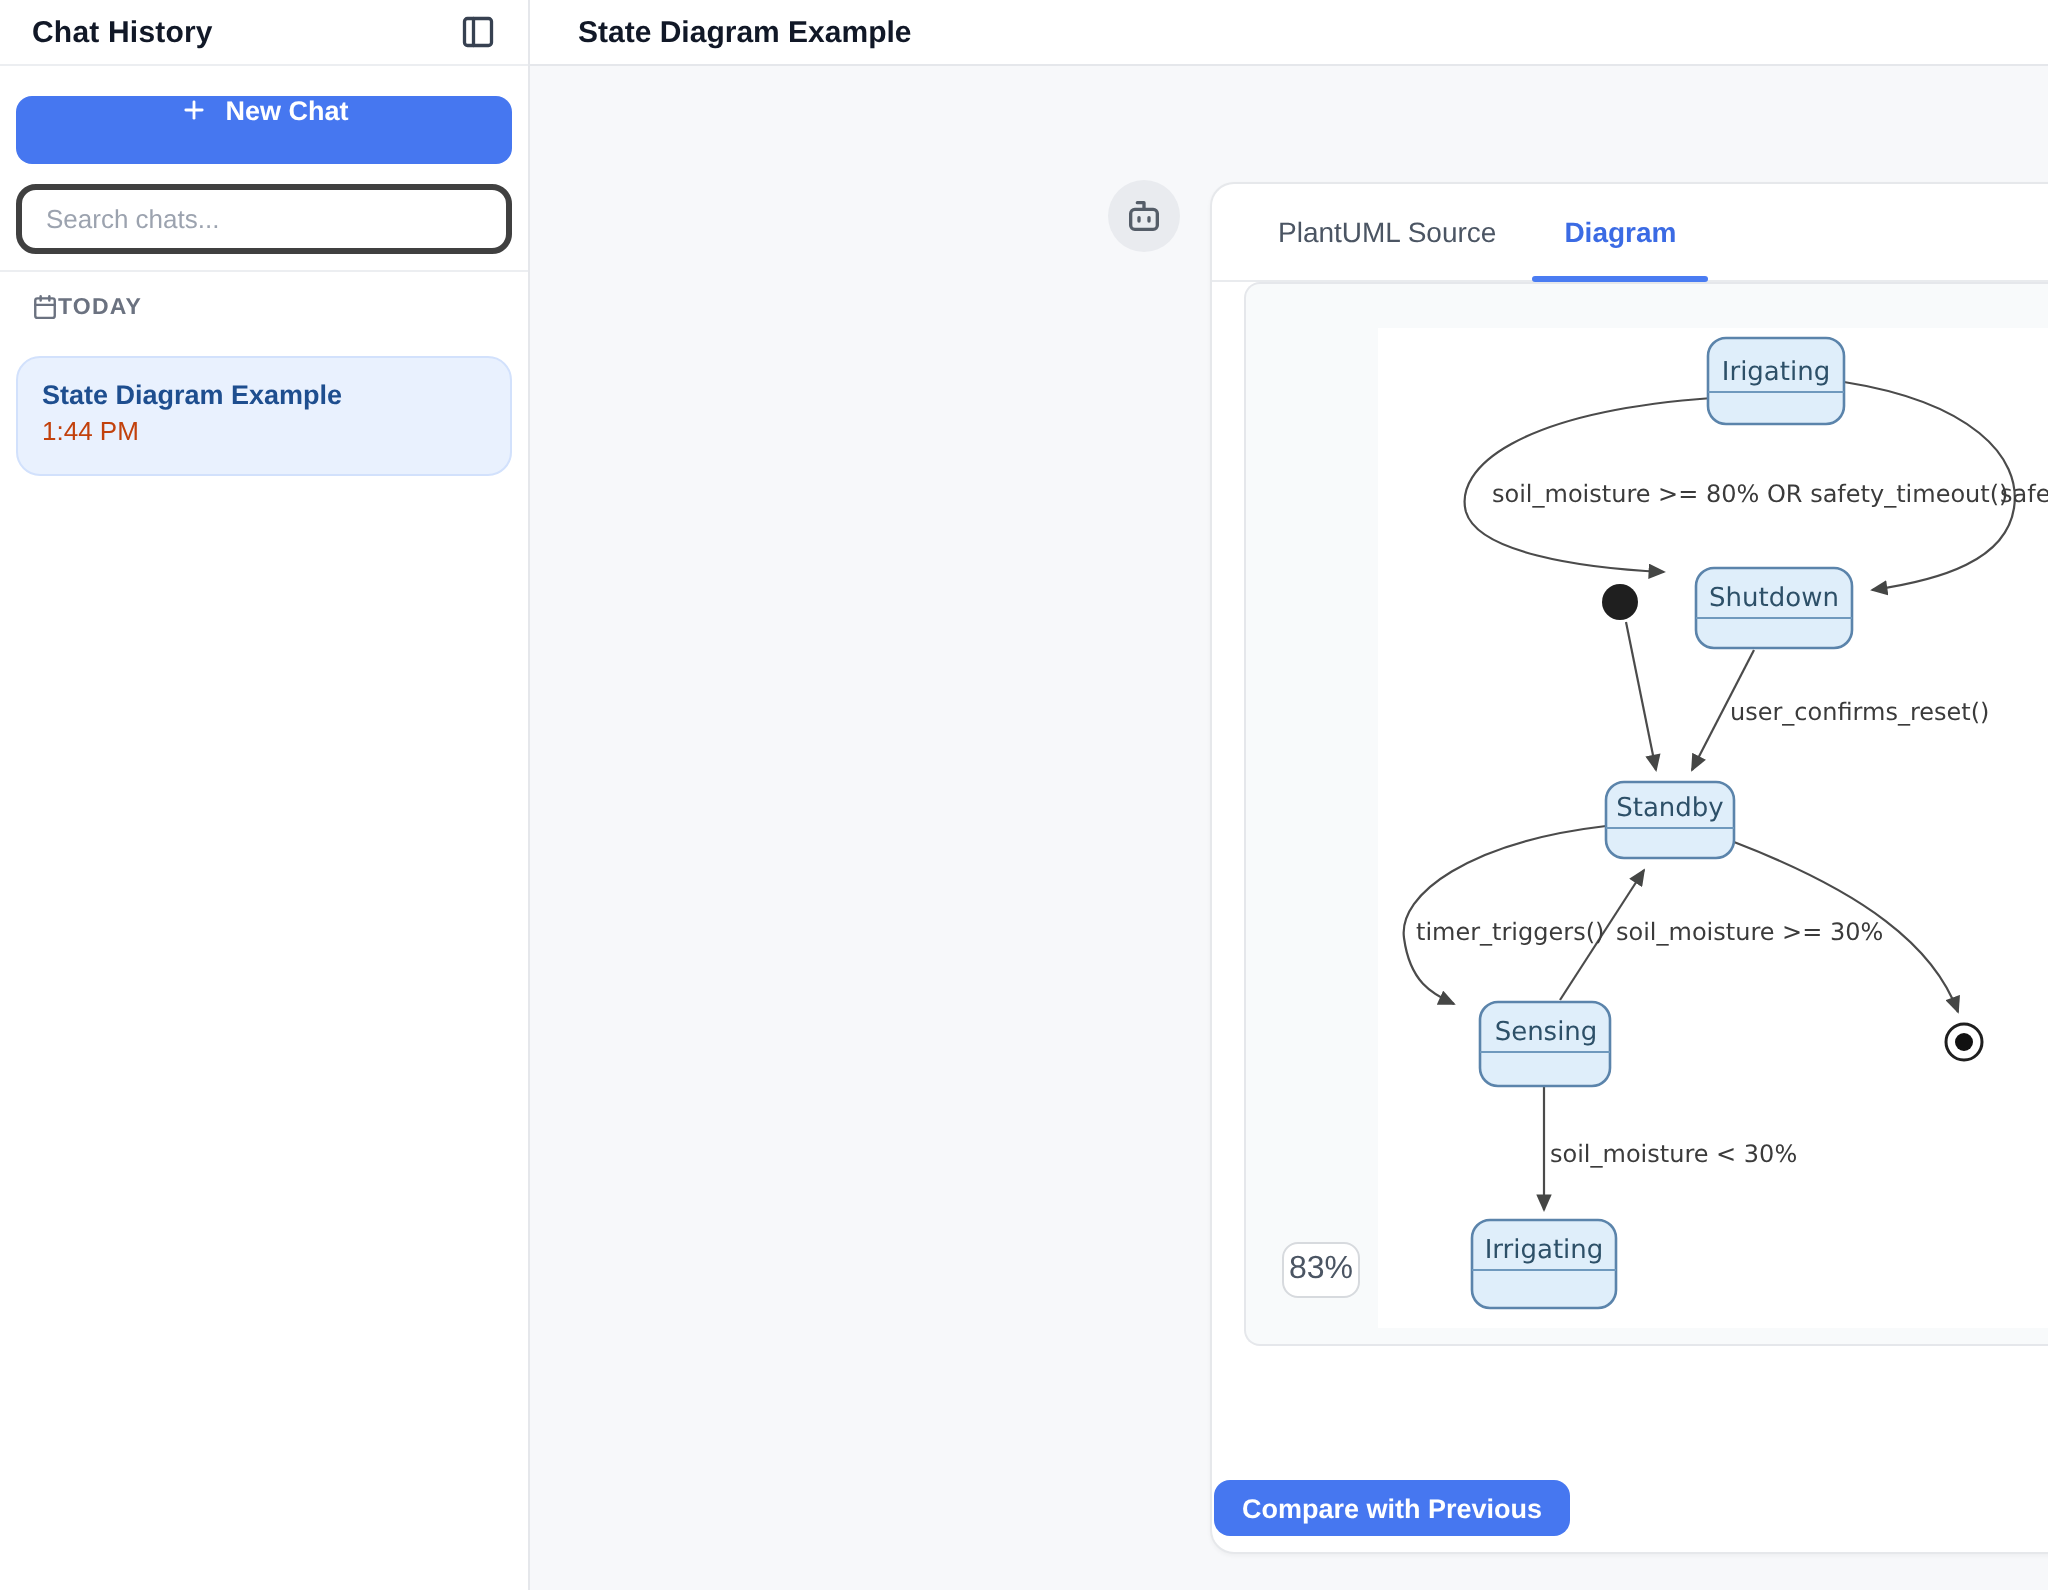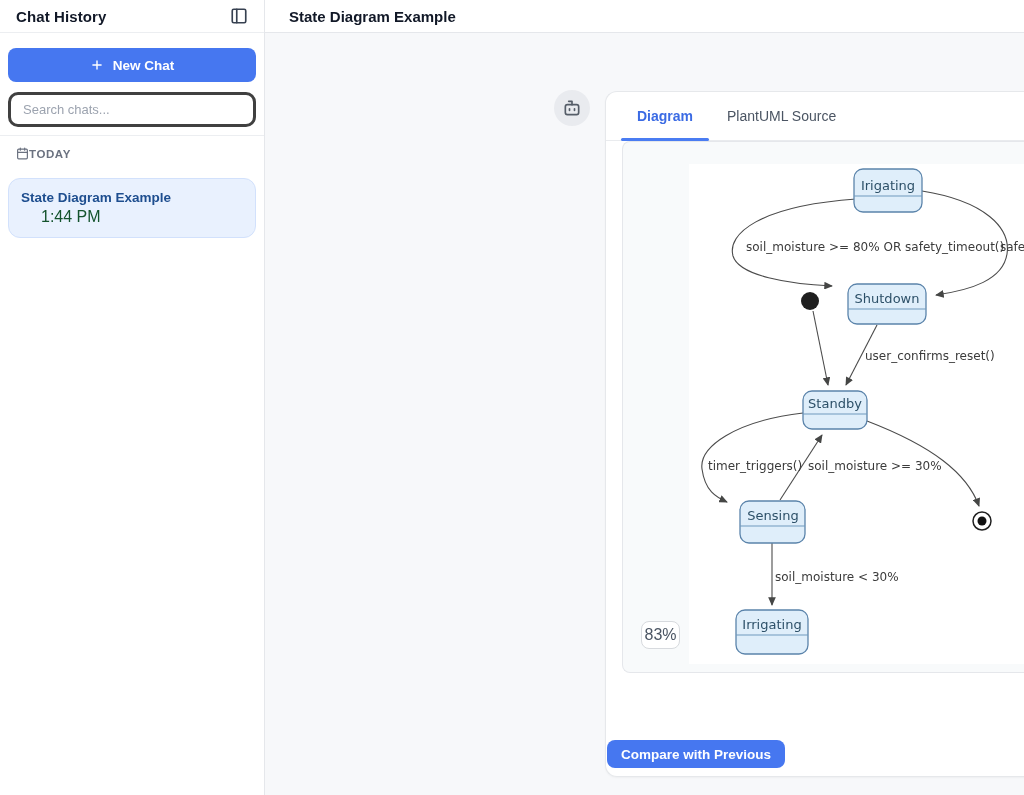--- a/index.html
+++ b/index.html
@@ -10,37 +10,37 @@
   
   .sidebar { position:relative; width:265px; height:795px; background:#ffffff;
              border-right:1px solid #e5e7eb; flex:0 0 auto; }
   .sb-header { height:33px; display:flex; align-items:center; justify-content:space-between;
                padding:0 14px 0 16px; border-bottom:1px solid #eceef1; }
   .sb-title { font-size:15px; font-weight:700; color:#111827; letter-spacing:.1px; }
   .panel-toggle { width:22px; height:22px; display:flex; align-items:center; justify-content:center;
                   cursor:pointer; color:#374151; }
   .new-chat { position:absolute; left:8px; top:48px; width:248px; height:34px;
               background:#4677f0; border:none; border-radius:8px; color:#fff;
-              font-size:13.5px; font-weight:600; display:flex; align-items:center;
+              font-size:13.5px; font-weight:600; display:flex; 
               justify-content:center; gap:9px; cursor:pointer;
               font-family:"Liberation Sans", sans-serif; }
   .search-box { position:absolute; left:8px; top:92px; width:248px; height:35px;
                 border:3px solid #404040; border-radius:10px; background:#fff;
                 font-size:13px; color:#374151; padding:0 12px; outline:none;
                 font-family:"Liberation Sans", sans-serif; }
   .search-box::placeholder { color:#9ca3af; }
   .sb-divider { position:absolute; left:0; top:135px; width:100%; height:1px; background:#eceef1; }
   .section-row { position:absolute; left:16px; top:147px; display:flex; align-items:center;
                  gap:0; color:#6b7280; }
   .section-label { font-size:11.5px; font-weight:700; letter-spacing:.6px; color:#6b7280; }
   .chat-item { position:absolute; left:8px; top:178px; width:248px; height:60px;
                background:#e9f1fe; border:1px solid #d2e1fc; border-radius:12px;
                padding:10px 12px; cursor:pointer; }
   .chat-item-title { font-size:13.5px; font-weight:700; color:#1e4e8f; line-height:17px; }
-  .chat-item-time { font-size:16px; color:#14532d; margin-top:2px;margin-left:20px; }
+  .chat-item-time { font-size:13px; color:#c2410c; margin-top:2px; }
 
   
   .main { position:relative; flex:1; height:795px; background:#f7f8fa; }
   .main-header { height:33px; background:#fff; border-bottom:1px solid #e5e7eb;
                  display:flex; align-items:center; padding-left:24px; }
   .main-title { font-size:15px; font-weight:700; color:#111827; }
 
   .avatar { position:absolute; left:289px; top:90px; width:36px; height:36px;
             border-radius:50%; background:#e9ebef; display:flex; align-items:center;
             justify-content:center; color:#555d68; }
@@ -140,22 +140,22 @@
           <path d="M12 8V4H8"></path>
             <rect x="4" y="8" width="16" height="12" rx="2.5"></rect>
           <path d="M9 13v2"></path>
             <path d="M15 13v2"></path>
         </svg>
       </span>
     </div>
 
     <div class="card">
       <div class="tabs-row">
+        <button class="tab inactive">PlantUML Source</button>
         <button class="tab active">Diagram</button>
-        <button class="tab inactive">PlantUML Source</button>
       </div>
 
       <div class="diagram-panel">
         <div class="diagram-canvas">
           <svg width="578" height="500" viewBox="0 0 578 500">
             <defs>
               <marker id="arrow" viewBox="0 0 10 8" refX="8" refY="4" markerWidth="9" markerHeight="7" orient="auto-start-reverse">
                 <path d="M0,0 L9,4 L0,8 z" fill="#454645"></path>
               </marker>
             </defs>

